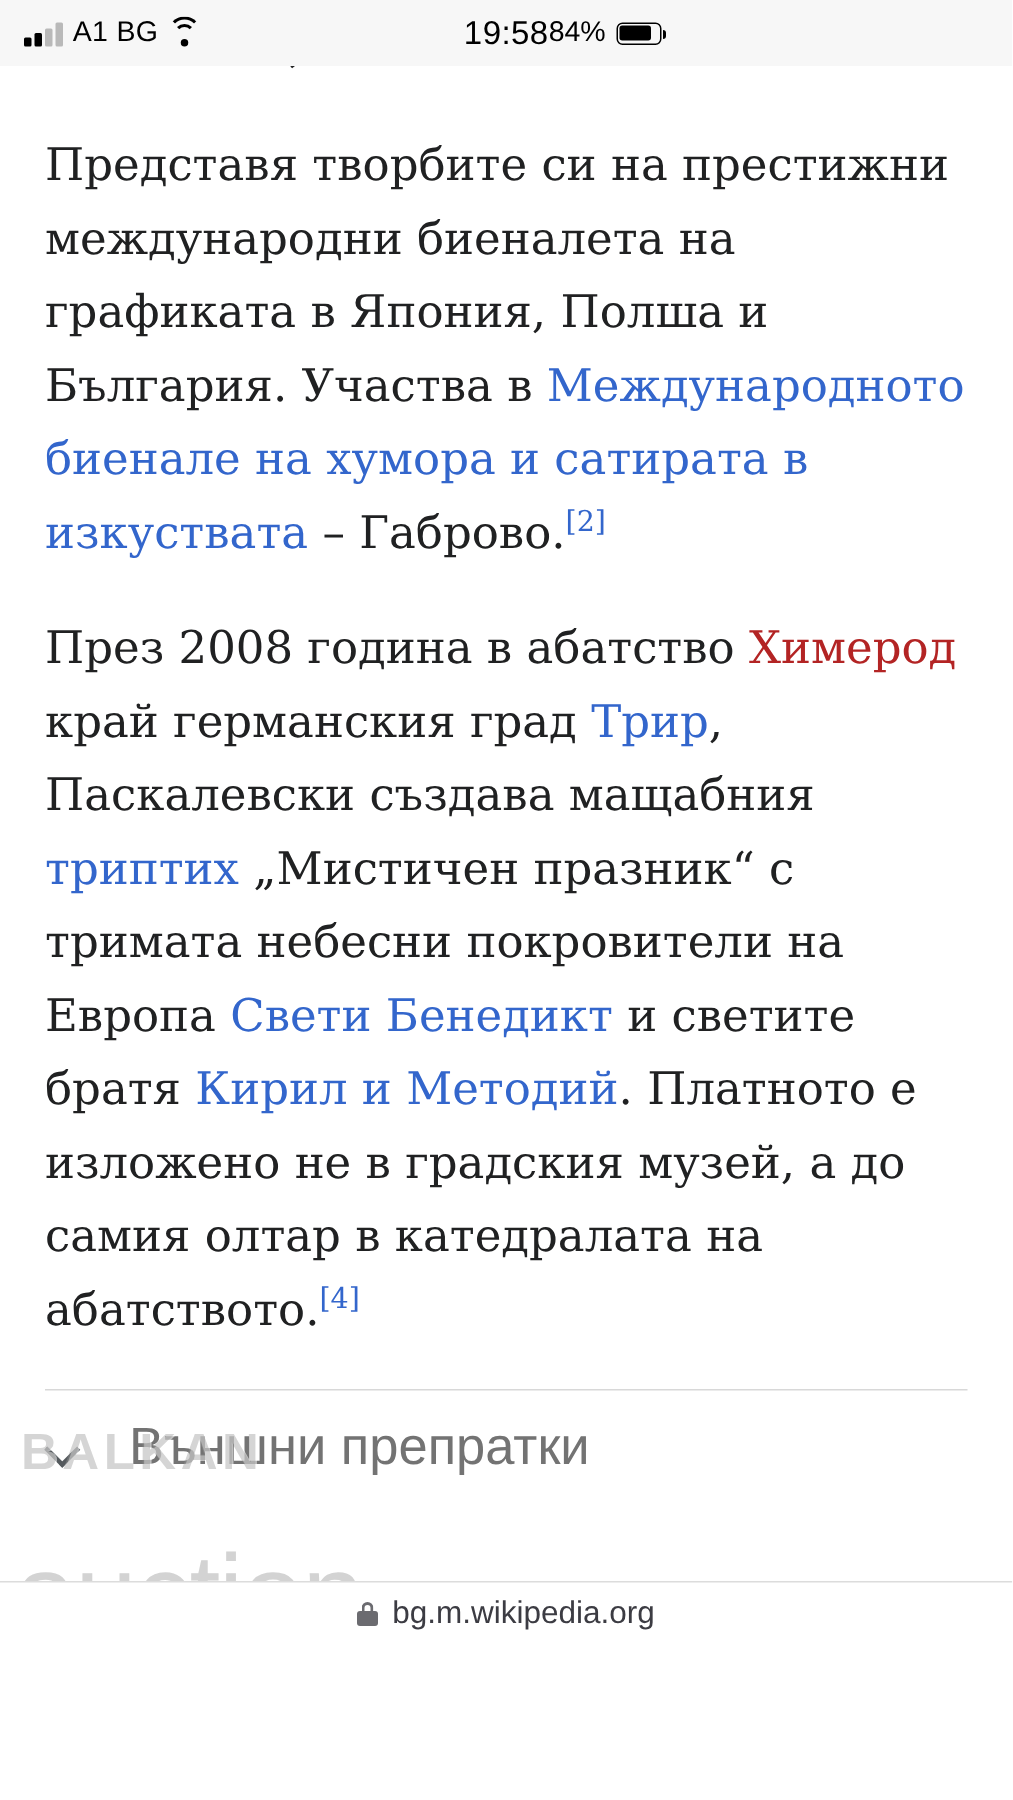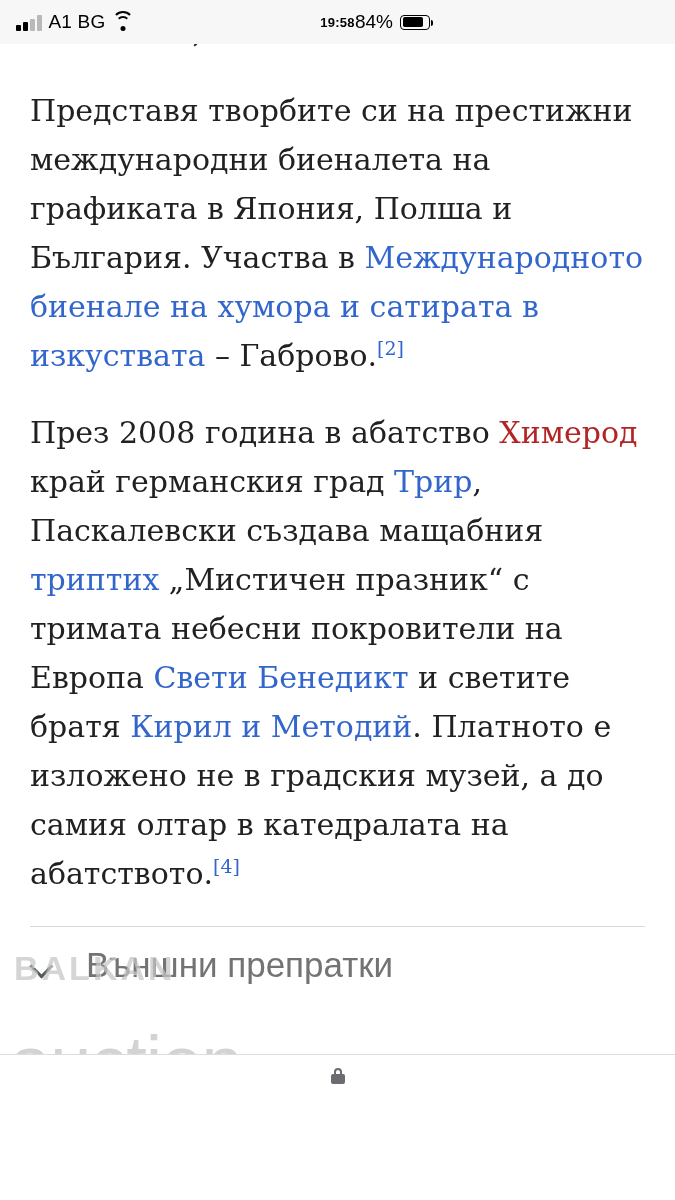--- a/index.html
+++ b/index.html
@@ -32,22 +32,22 @@
     color: #000;
   }
   .sb-left {
     display: flex;
     align-items: center;
     gap: 7px;
     flex: 1 1 0;
   }
   .sb-center {
     flex: 0 0 auto;
-    font-size: 13px;
-    font-weight: bold;
+    font-size: 22px;
+    font-weight: normal;
     letter-spacing: 0.3px;
   }
   .sb-right {
     flex: 1 1 0;
     display: flex;
     align-items: center;
     gap: 7px;
   }
   .sig-bars {
     display: flex;
@@ -326,15 +326,16 @@
   <div class="wm wm-balkan">BALKAN</div>
   <div class="wm wm-auction">auction</div>
   <div class="wm wm-optima">optima2016</div>
   <div class="wm-play"></div>
 
   <div class="bottombar">
     <span class="lock">
         <b></b>
         <i></i>
       </span>
+    <span>bg.m.wikipedia.org</span>
   </div>
 
 </div>
 
 </body></html>

